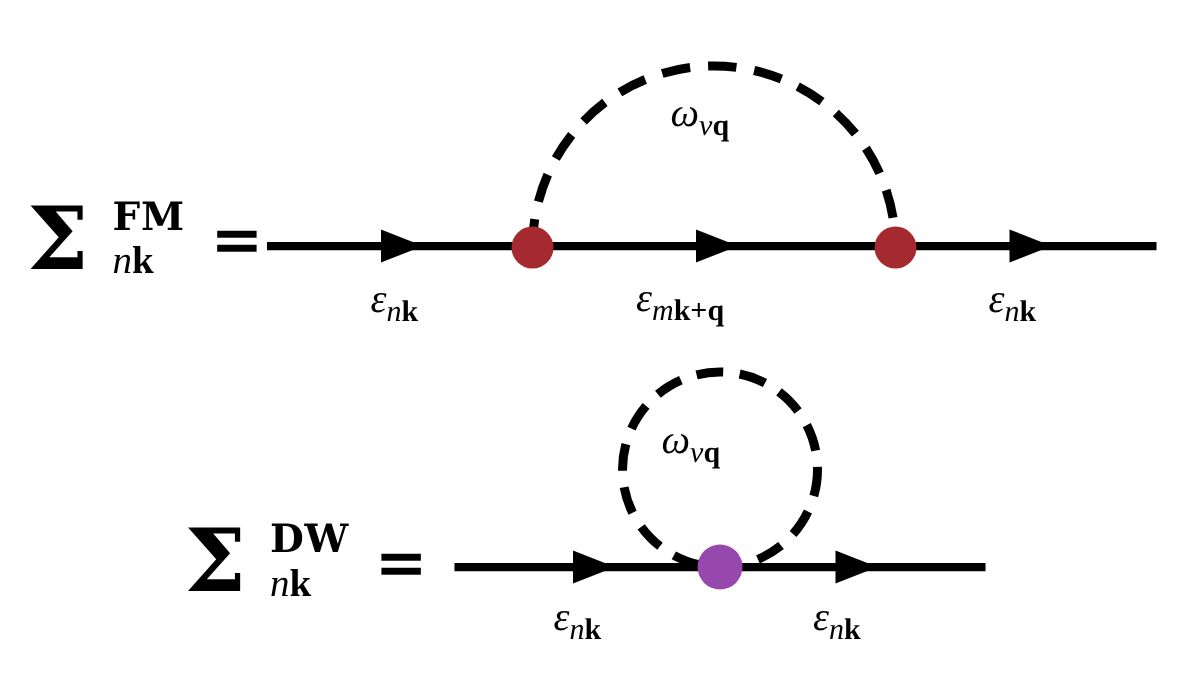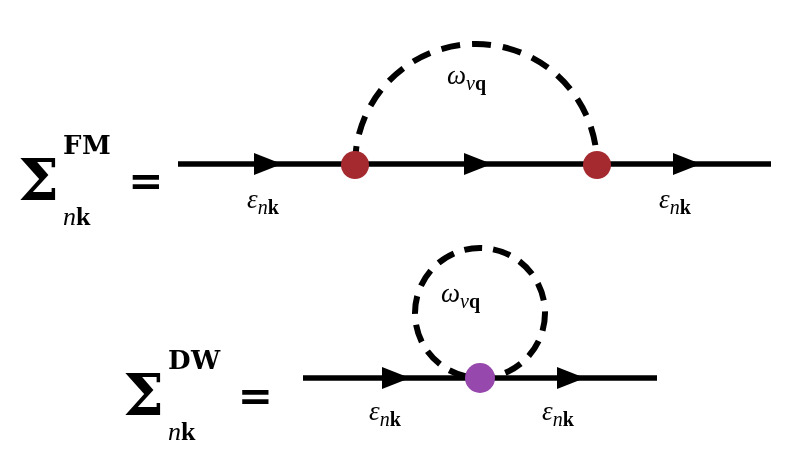--- a/index.html
+++ b/index.html
@@ -22,22 +22,21 @@
     align-items: center;
   }
   .sigma {
     font-size: 58px;
     font-weight: 700;
     line-height: 0.95;
   }
   .stack {
     display: inline-flex;
     flex-direction: column;
-    margin-left: 4px;
-    gap: 43px;
+    margin-left: 16px;
   }
   .stack .sup {
     font-size: 26px;
     font-weight: 700;
     line-height: 1;
     letter-spacing: 0.5px;
   }
   .stack .sub {
     font-size: 26px;
     line-height: 1;
@@ -93,20 +92,21 @@
       <span class="sup">FM</span>
       <span class="sub"><span class="it">n</span><span class="bd">k</span></span>
     </span>
     <span class="eqsign">=</span>
   </div>
 
   <div class="mlabel" style="left:447px; top:62px;"><span>ω</span><span class="s">ν</span><span class="sb">q</span></div>
 
   <div class="mlabel" style="left:247px; top:186px;"><span>ε</span><span class="s">n</span><span class="sb">k</span></div>
 
+  <div class="mlabel" style="left:424px; top:185px;"><span>ε</span><span class="s">m</span><span class="sb">k</span><span class="sb">+</span><span class="sb">q</span></div>
 
   <div class="mlabel" style="left:659px; top:186px;"><span>ε</span><span class="s">n</span><span class="sb">k</span></div>
 
   <div class="eq-row" style="left:123px; top:347px;">
     <span class="sigma">Σ</span>
     <span class="stack">
       <span class="sup">DW</span>
       <span class="sub"><span class="it">n</span><span class="bd">k</span></span>
     </span>
     <span class="eqsign">=</span>

